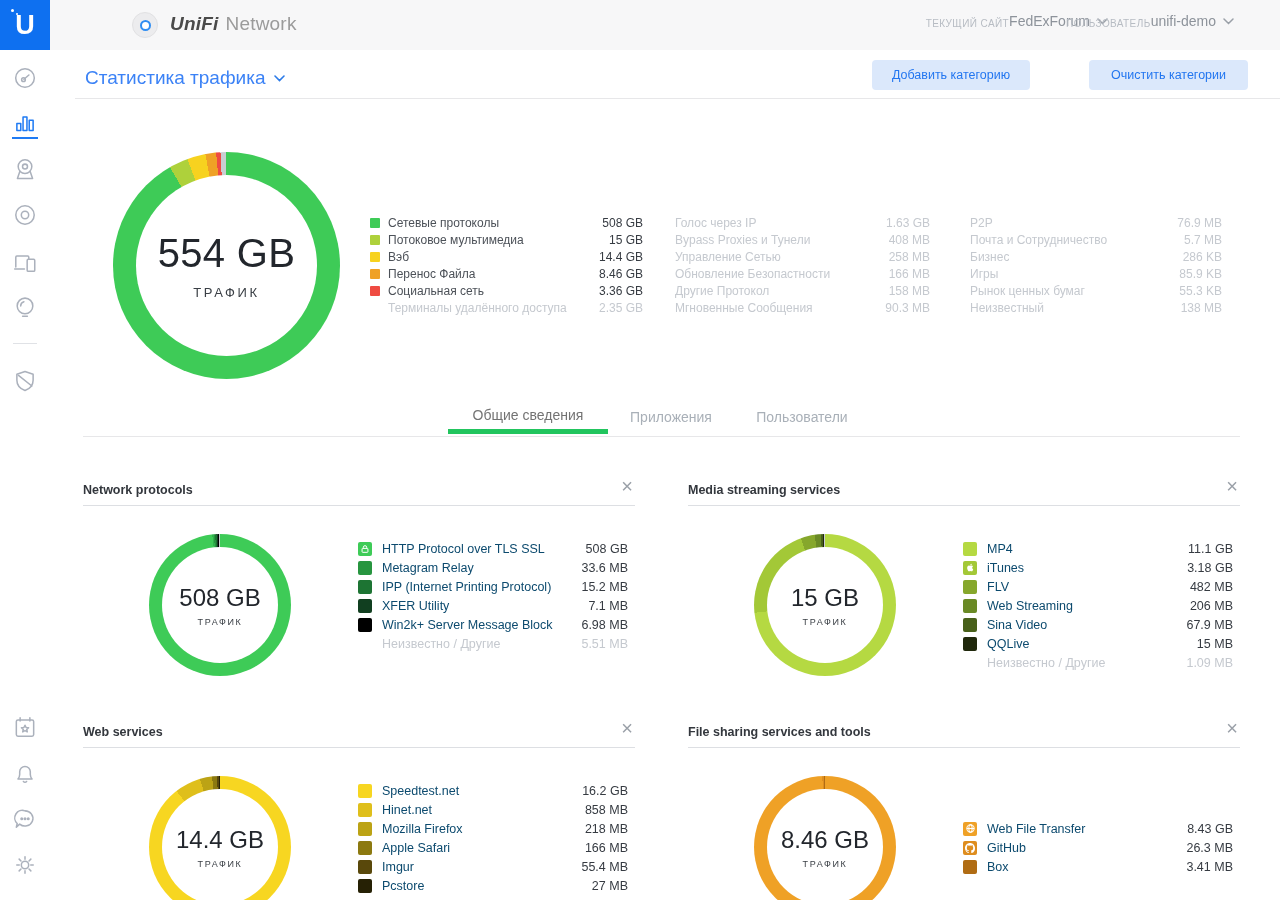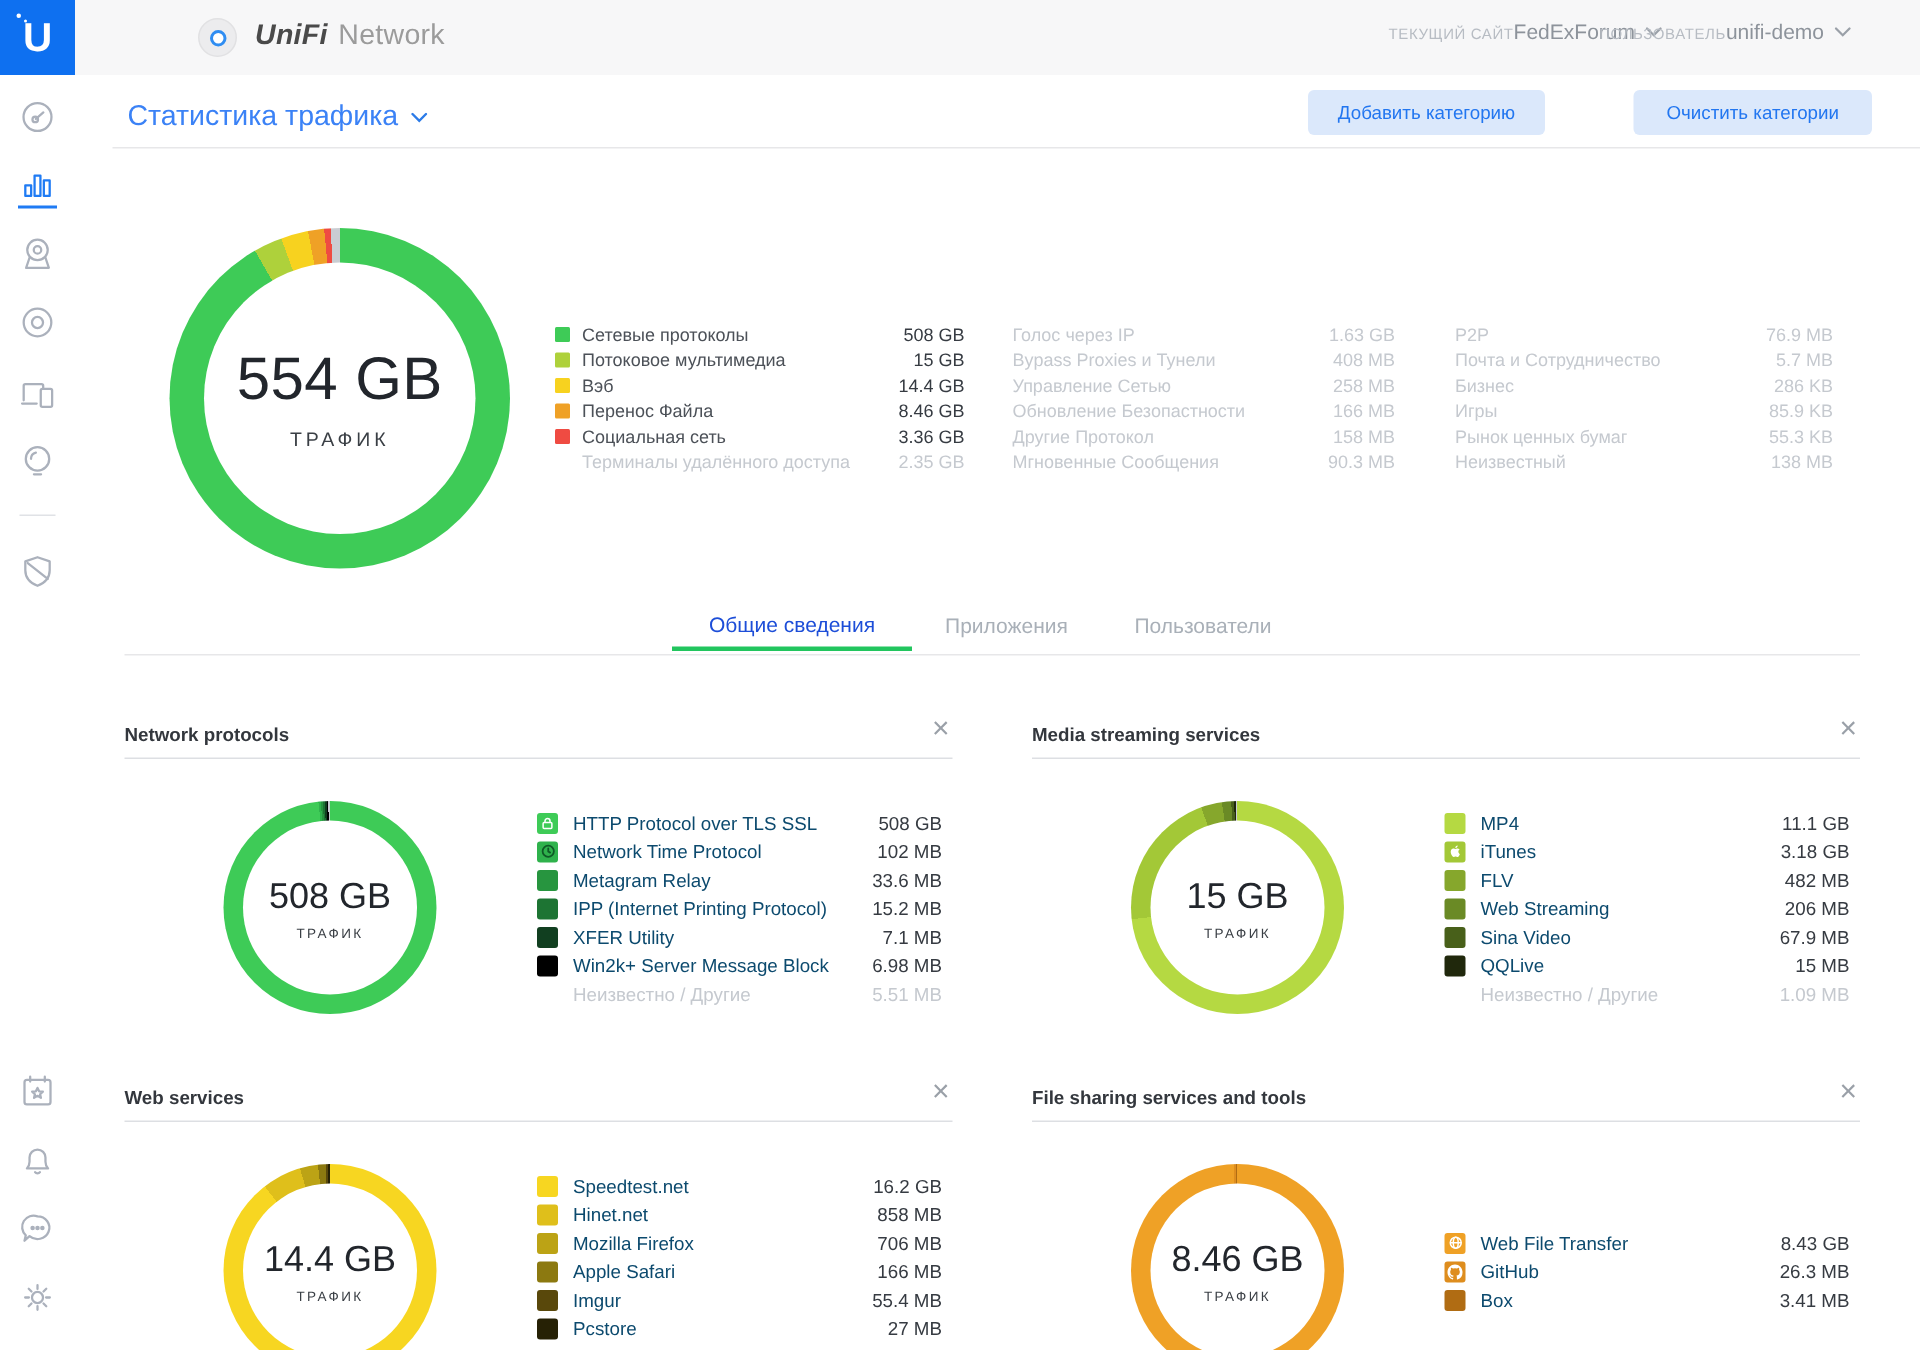--- a/index.html
+++ b/index.html
@@ -61,21 +61,21 @@
   .row.muted .label,.row.muted .value{color:#c5c9cf}
   .sw{width:10px;height:10px;margin-right:8px;flex:none;border-radius:1px;
     display:flex;align-items:center;justify-content:center}
   .col1{left:370px;top:214px;width:273px}
   .col2{left:675px;top:214px;width:255px}
   .col3{left:970px;top:214px;width:252px}
 
   
   .tabs{position:absolute;left:448px;top:400px;display:flex;height:34px}
   .tab{display:flex;align-items:center;justify-content:center;font-size:14px;color:#a9b0b8;cursor:pointer}
-  .tab.active{color:#1d4ed8;border-bottom:3px solid #22c55e}
+  .tab.active{color:#737373;border-bottom:5px solid #22c55e}
   .tab:nth-child(1){width:160px}.tab:nth-child(2){width:124px;margin-left:1px}.tab:nth-child(3){width:138px}
   .hr-tabs{position:absolute;left:83px;top:436px;width:1157px;height:1px;background:#e7e7e9}
 
   
   .card{position:absolute;width:552px}
   .card1{left:83px;top:470px}.card2{left:688px;top:470px}
   .card3{left:83px;top:712px}.card4{left:688px;top:712px}
   .card-title{position:absolute;left:0;top:13px;font-size:12.5px;font-weight:700;color:#33373d}
   .card-close{position:absolute;right:2px;top:6px;font-size:20px;color:#9aa0a8;cursor:pointer;line-height:1}
   .card-hr{position:absolute;left:0;right:0;top:35px;height:1px;background:#dddfe3}
@@ -346,30 +346,20 @@
           <span class="sw" style="background: rgb(62, 203, 87);">
             <svg viewBox="0 0 24 24" width="10" height="10">
               <rect x="5" y="10.5" width="14" height="9.5" rx="1.5" fill="none" stroke="#fff" stroke-width="2.4"></rect>
               <path d="M8 10.5V8a4 4 0 0 1 8 0v2.5" fill="none" stroke="#fff" stroke-width="2.4"></path>
             </svg>
           </span>
           <span class="label">HTTP Protocol over TLS SSL</span>
           <span class="value">508 GB</span>
         </div>
 
-        <div class="row">
-          <span class="sw" style="background: rgb(47, 178, 76);">
-            <svg viewBox="0 0 24 24" width="11" height="11">
-              <circle cx="12" cy="12" r="8.2" fill="none" stroke="#0e5a26" stroke-width="2.6"></circle>
-              <path d="M12 8v4.2l2.8 1.8" fill="none" stroke="#0e5a26" stroke-width="2.6" stroke-linecap="round"></path>
-            </svg>
-          </span>
-          <span class="label">Network Time Protocol</span>
-          <span class="value">102 MB</span>
-        </div>
 
         <div class="row">
           <span class="sw" style="background: rgb(39, 149, 63);"></span>
           <span class="label">Metagram Relay</span>
           <span class="value">33.6 MB</span>
         </div>
 
         <div class="row">
           <span class="sw" style="background: rgb(29, 116, 51);"></span>
           <span class="label">IPP (Internet Printing Protocol)</span>
@@ -477,21 +467,21 @@
 
         <div class="row">
           <span class="sw" style="background: rgb(223, 191, 27);"></span>
           <span class="label">Hinet.net</span>
           <span class="value">858 MB</span>
         </div>
 
         <div class="row">
           <span class="sw" style="background: rgb(188, 163, 21);"></span>
           <span class="label">Mozilla Firefox</span>
-          <span class="value">706 MB</span>
+          <span class="value">218 MB</span>
         </div>
 
         <div class="row">
           <span class="sw" style="background: rgb(140, 121, 16);"></span>
           <span class="label">Apple Safari</span>
           <span class="value">166 MB</span>
         </div>
 
         <div class="row">
           <span class="sw" style="background: rgb(89, 72, 11);"></span>

